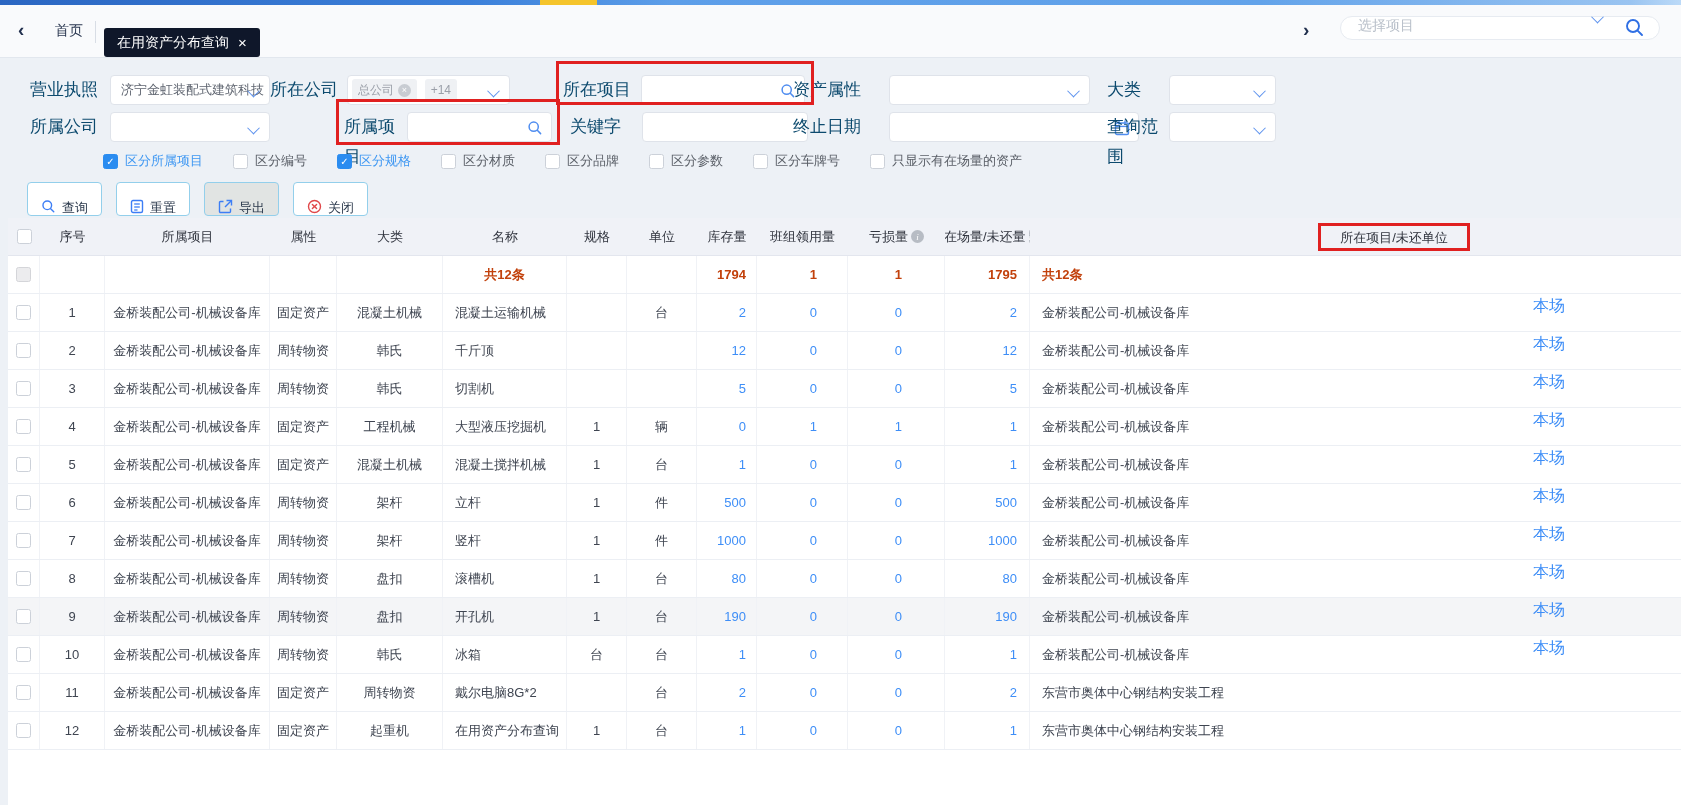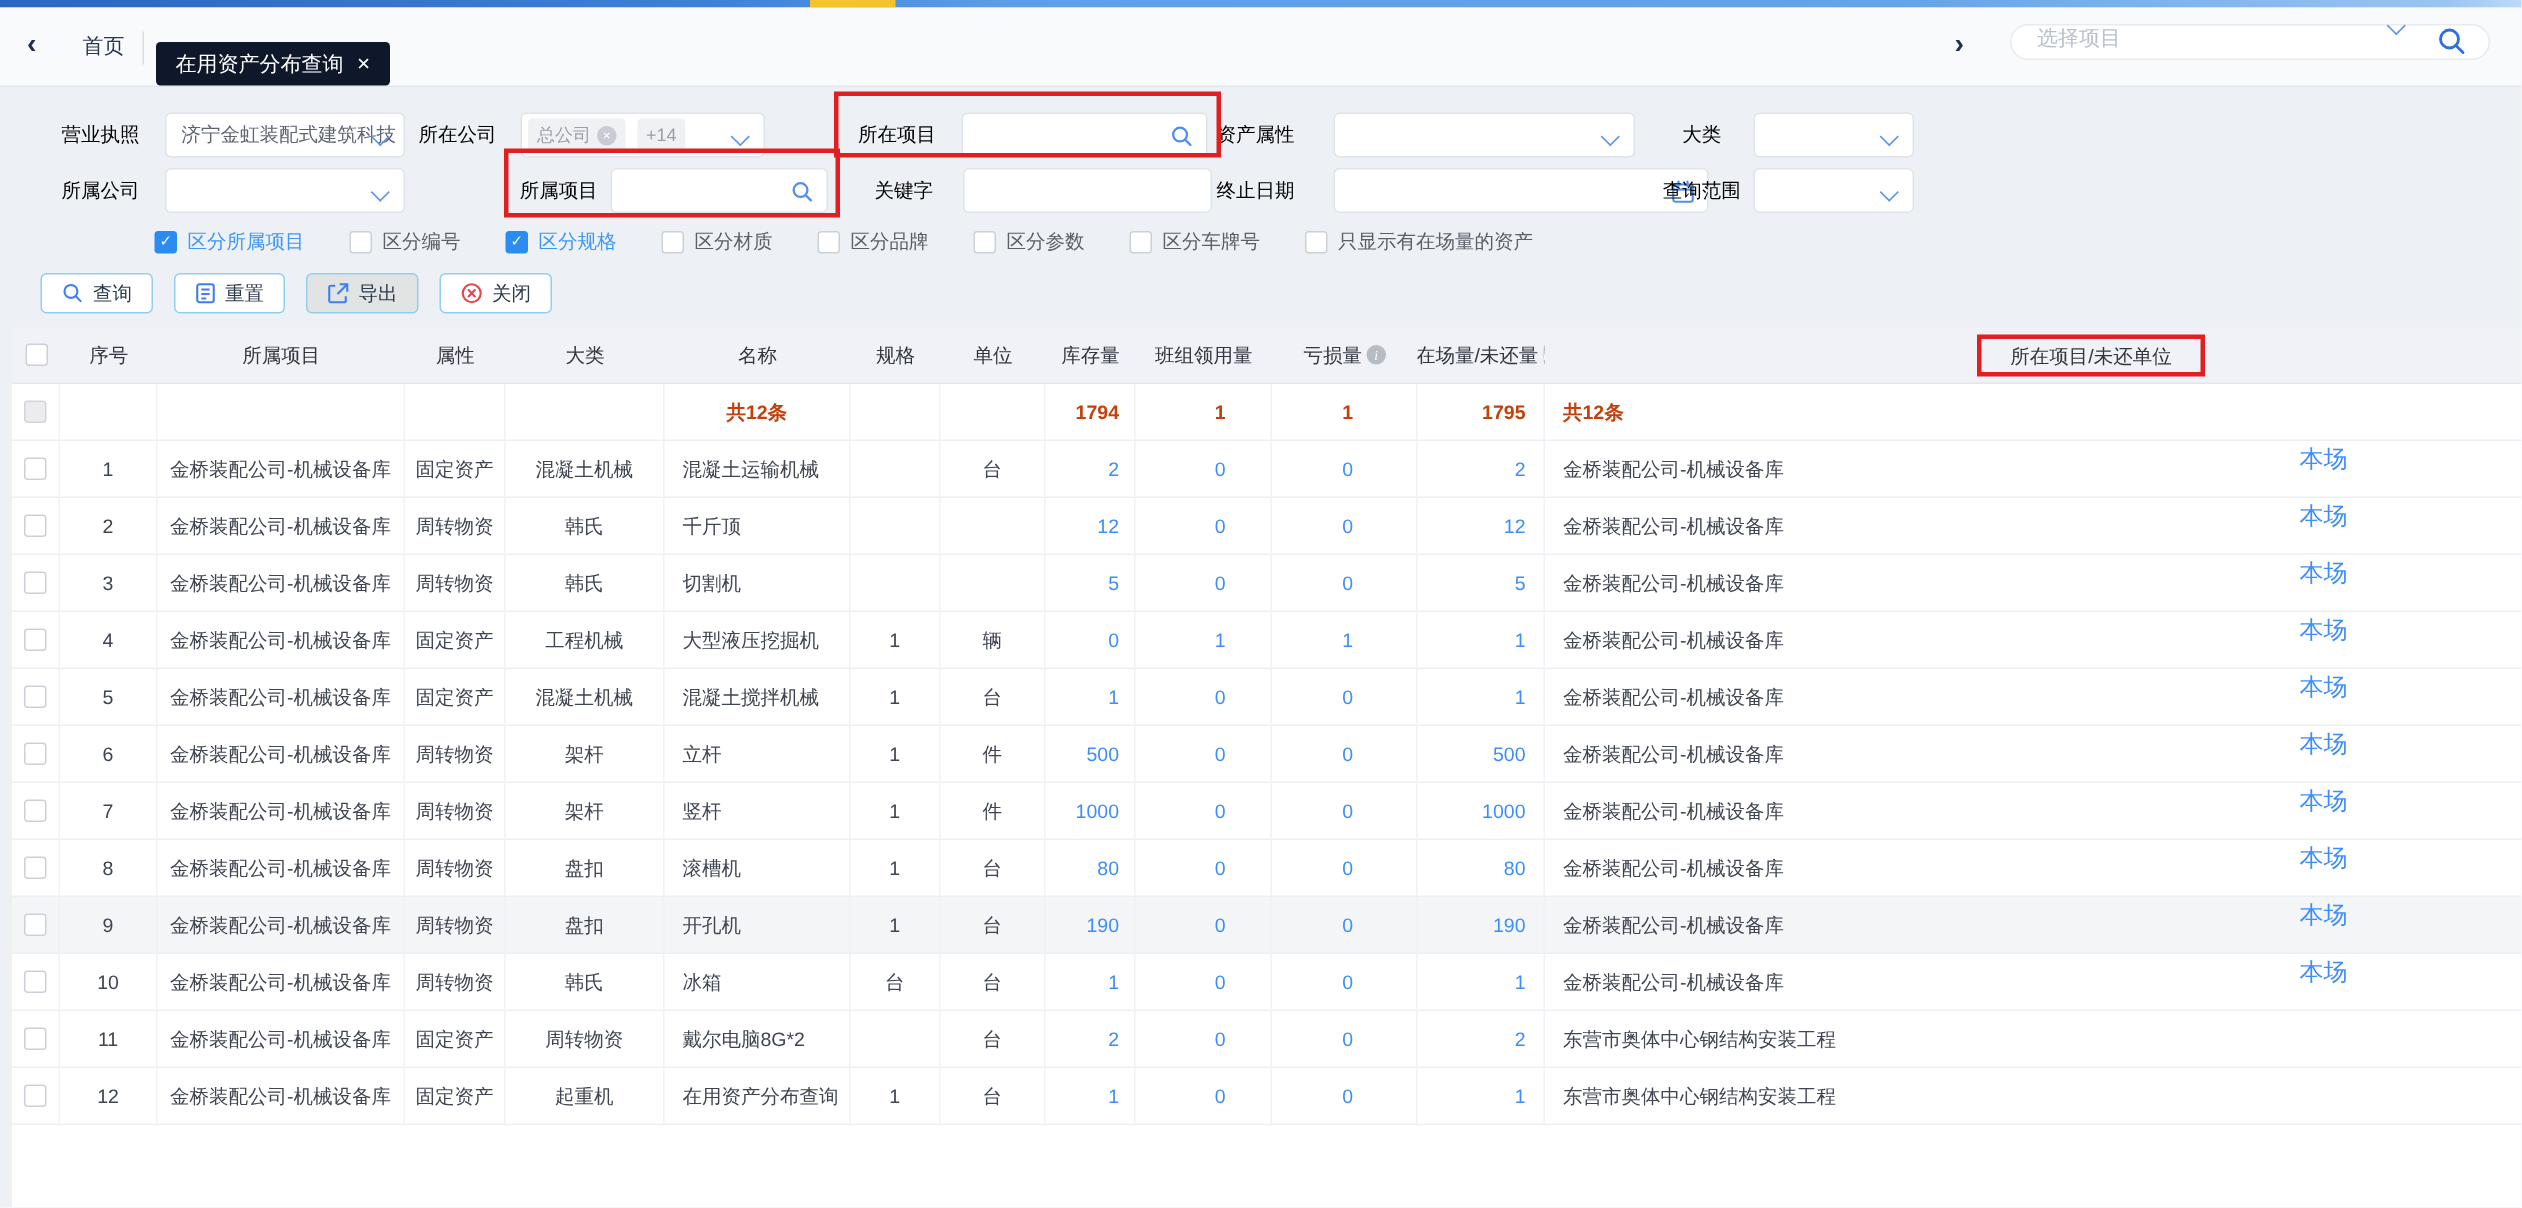--- a/index.html
+++ b/index.html
@@ -26,40 +26,40 @@
   .proj-select { position:absolute; left:1340px; top:11px; width:320px; height:24px; background:#fff;
     border:1px solid #e7ebf1; border-radius:18px; display:flex; align-items:flex-start; cursor:pointer; }
   .proj-select .ph { margin-left:17px; color:#b9c0ca; font-size:14px; flex:1; }
   .chev-down { display:inline-block; width:9px; height:9px; border-right:1.7px solid #5e93ee;
     border-bottom:1.7px solid #5e93ee; transform:rotate(45deg) translate(-1px,-1px); }
   .proj-select .chev-down { margin-right:22px; margin-top:-3px; }
   .proj-select svg { margin-right:14px; }
 
   
   .filters { position:absolute; left:0; top:58px; width:1681px; height:160px; }
-  .flabel { position:absolute; height:30px; line-height:30px; text-align:center; color:#000000; font-size:13px; }
+  .flabel { position:absolute; height:30px; line-height:30px; text-align:left; color:#0c4a6e; font-size:17px; }
   .ffield { position:absolute; height:30px; background:#fff; border:1px solid #dfe3ea; border-radius:4px; cursor:pointer; }
   .ffield .fvalue { display:block; line-height:28px; padding:0 22px 0 10px; overflow:hidden; white-space:nowrap; color:#5f6570; }
   .ffield .chev-down { position:absolute; right:11px; top:12px; }
   .ffield svg.mini { position:absolute; right:8px; top:7px; }
   .ftag { display:inline-flex; align-items:center; height:22px; background:#eff1f4; border-radius:3px;
     padding:0 6px; color:#9a9fa8; font-size:12px; margin:3px 0 0 4px; vertical-align:top; }
   .ftag .tagx { display:inline-flex; align-items:center; justify-content:center; width:13px; height:13px;
     border-radius:50%; background:#c8ccd2; color:#fff; font-size:9px; margin-left:4px; }
 
   .chkrow { position:absolute; left:103px; top:94px; height:18px; display:flex; gap:30px; align-items:center; }
   .chk-item { display:flex; align-items:center; cursor:pointer; }
   .chk-box { width:15px; height:15px; border:1px solid #ccd1d9; border-radius:2.5px; background:#fff;
     display:inline-flex; align-items:center; justify-content:center; font-size:10px; color:#fff; }
   .chk-item.checked .chk-box { background:#2a8cf0; border-color:#2a8cf0; }
   .chk-item .chk-label { margin-left:7px; color:#5b6068; }
   .chk-item.checked .chk-label { color:#3e97f2; }
 
   .btnrow { position:absolute; left:27px; top:124px; display:flex; gap:14px; }
-  .btn { height:27px; display:inline-flex; align-items:center; padding:0 13px; background:#fff;
+  .btn { height:27px; display:inline-flex; align-items:flex-start; padding:16px 13px; background:#fff;
     border:1px solid #93cfeb; border-radius:4px; font-size:13px; color:#2c3a4d; cursor:pointer; }
   .btn svg { margin-right:6px; }
   .btn.pressed { background:#e1e4e3; }
 
   .redbox { position:absolute; border:3px solid #e02020; pointer-events:none; }
 
   
   .tablewrap { position:absolute; left:8px; top:218px; width:1673px; height:587px; background:#fff; }
   .thead { display:flex; height:38px; background:#f0f2f7; border-bottom:1px solid #e3e6ee; color:#31353f; font-weight:500; }
   .thead .cell { border-right:none; }

